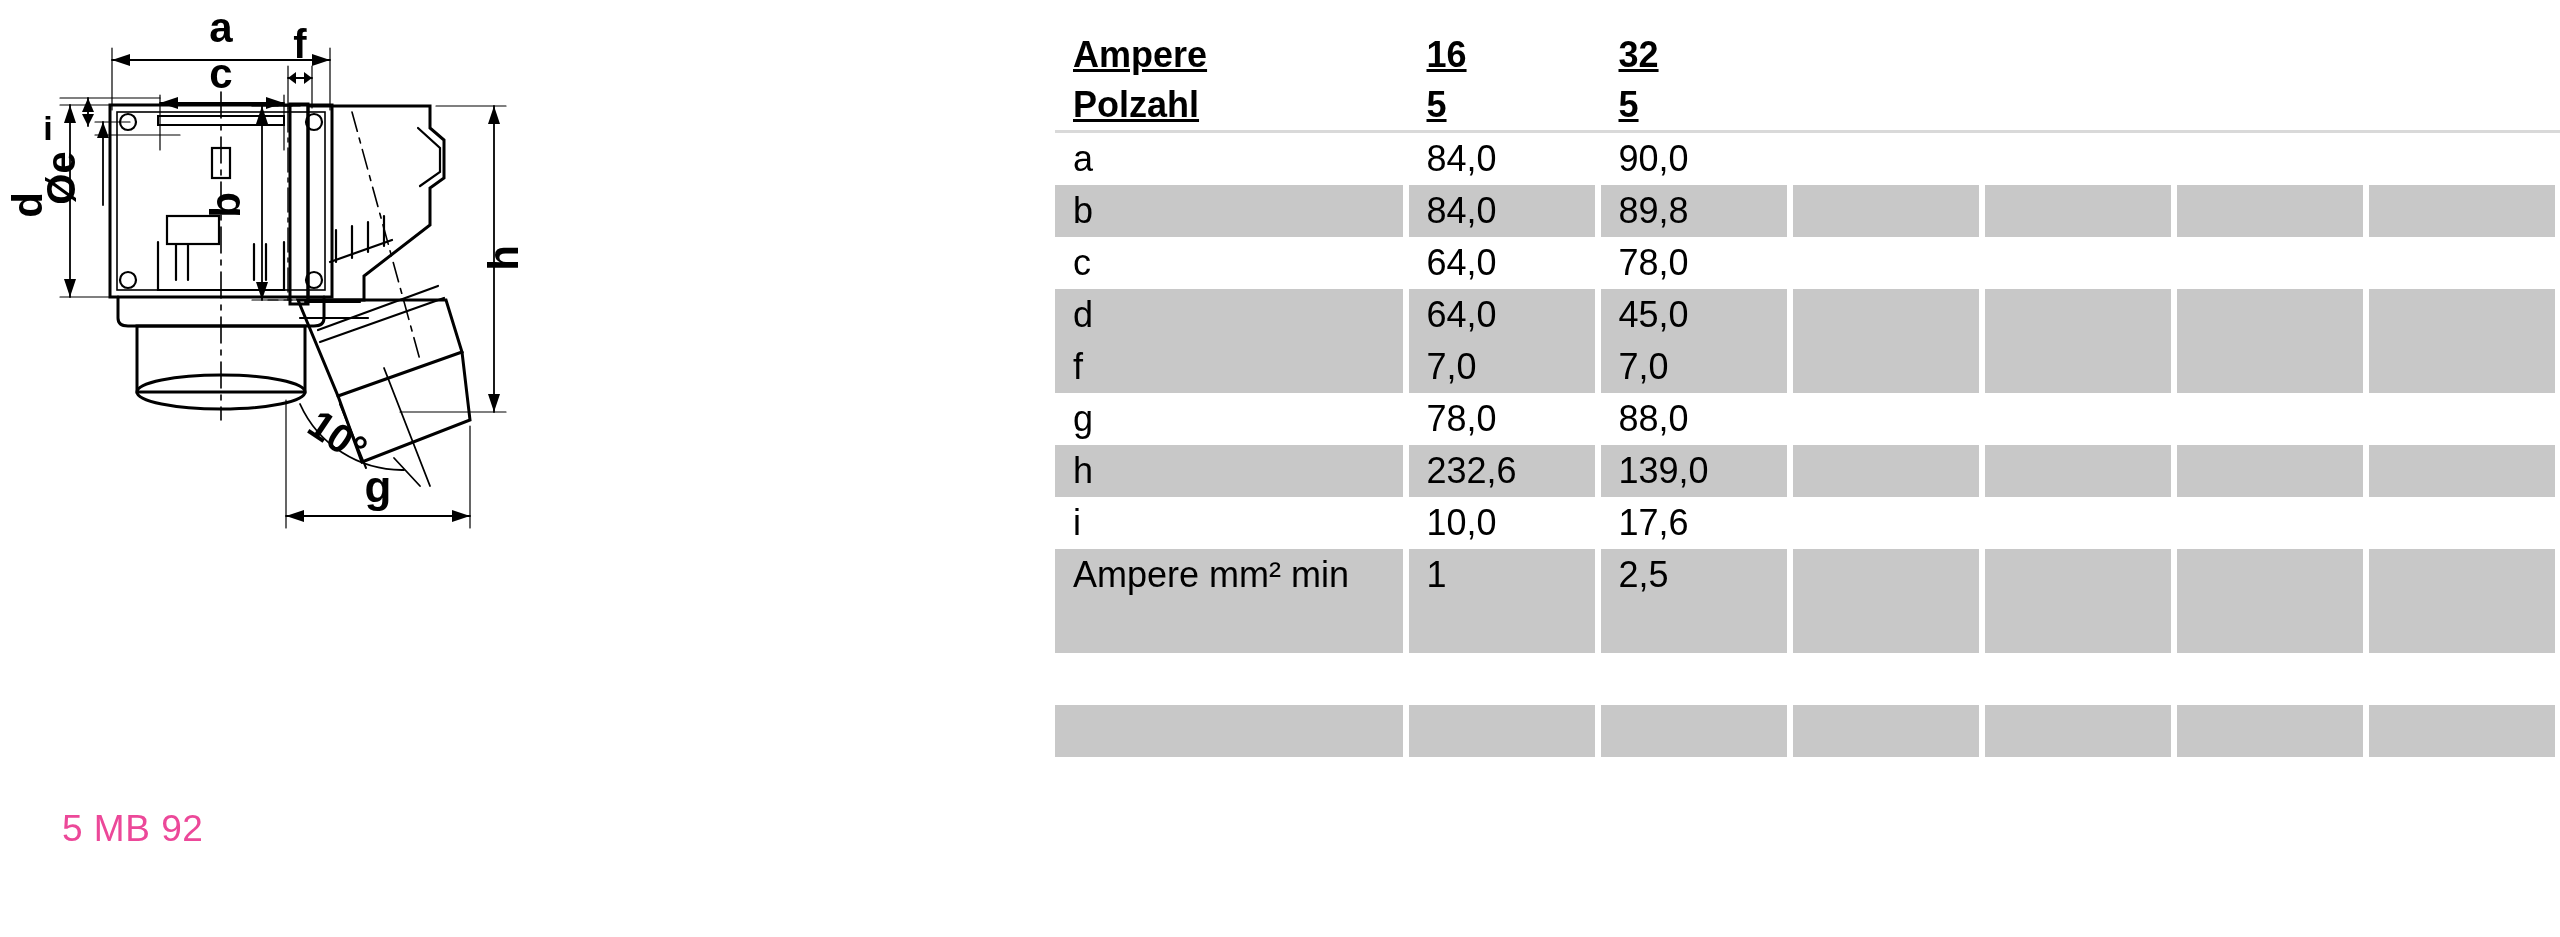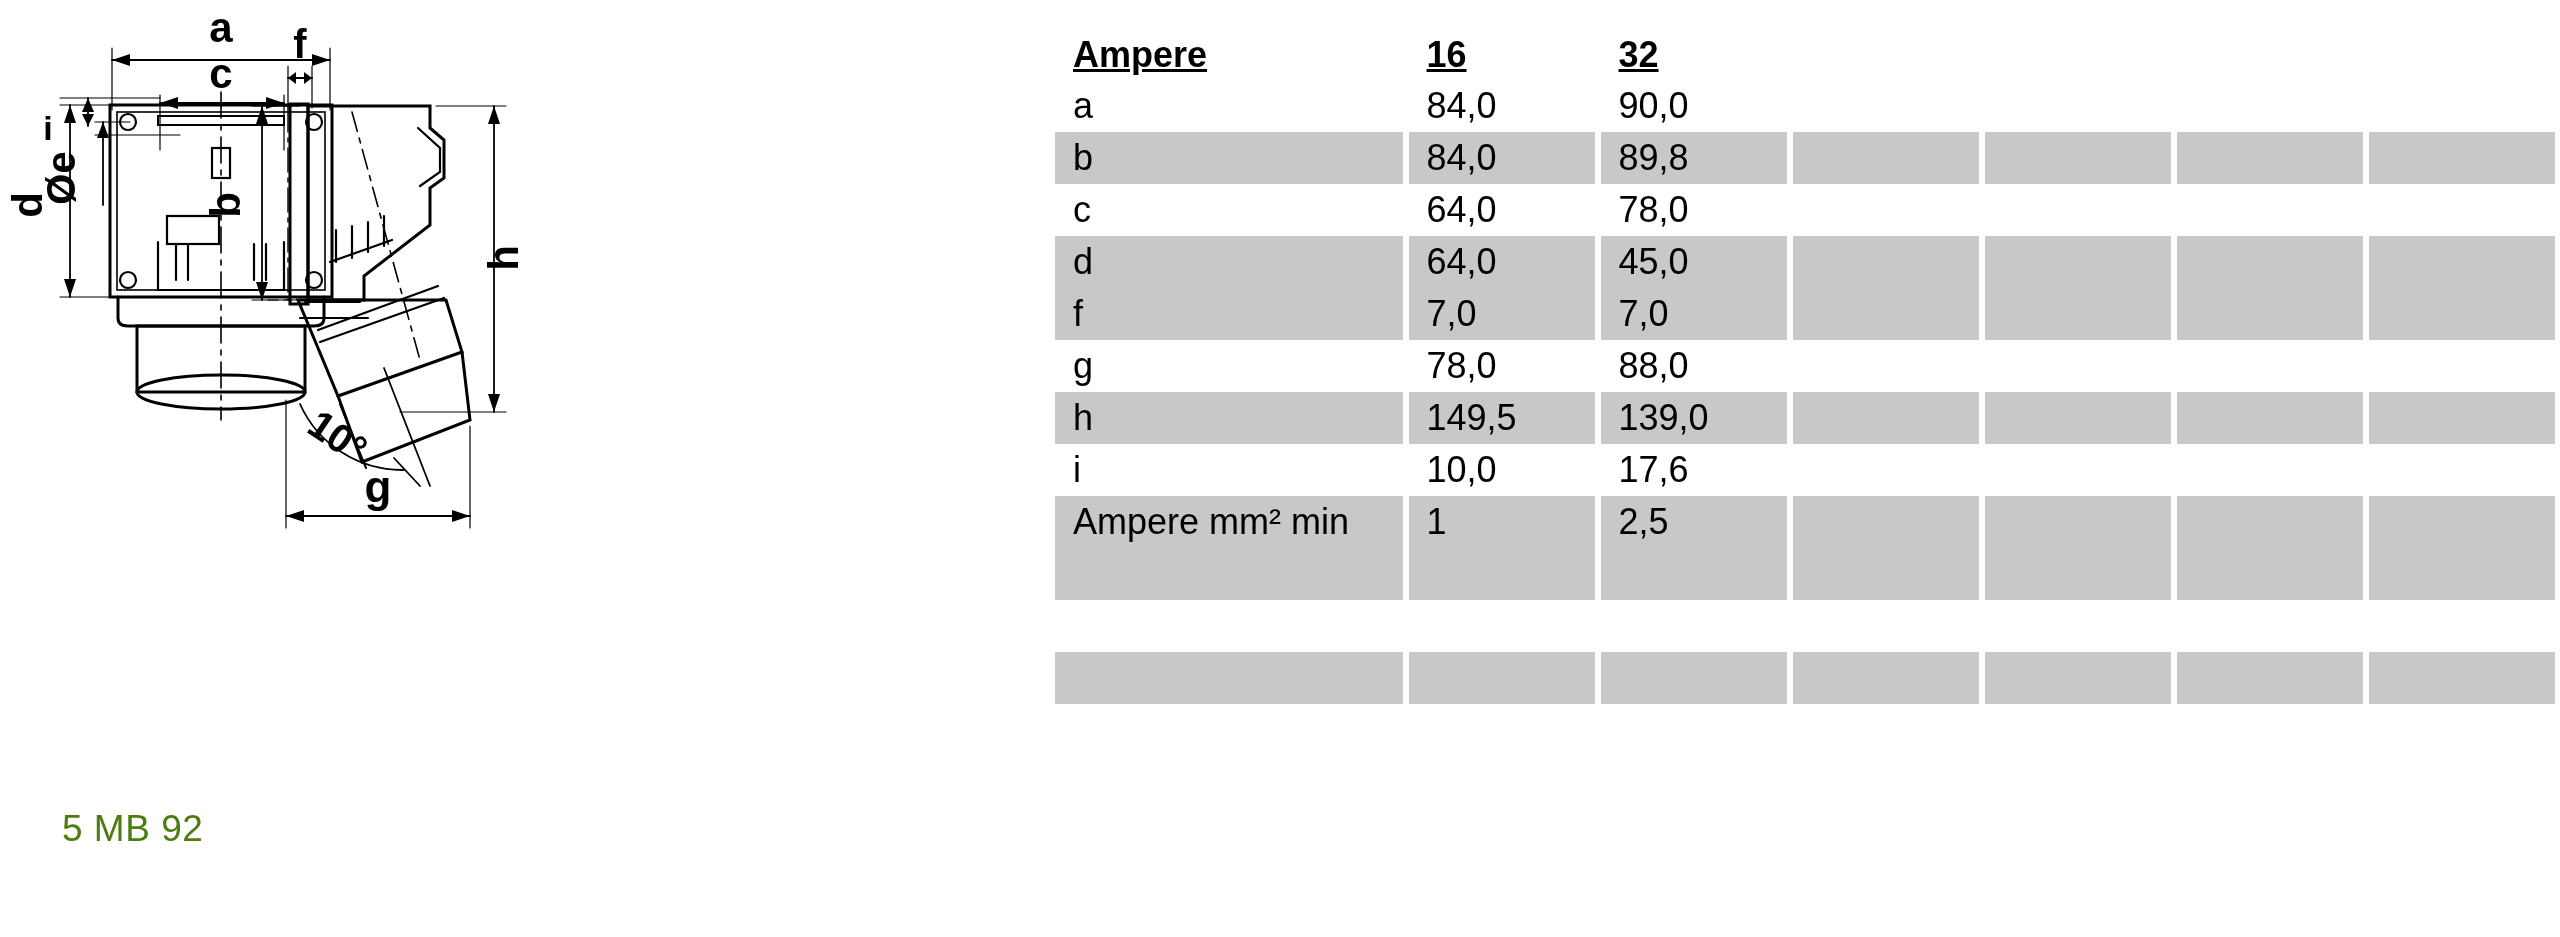--- a/index.html
+++ b/index.html
@@ -30,21 +30,21 @@
   }
   .drawing svg {
     display: block;
   }
   .part-code {
     position: absolute;
     left: 62px;
     top: 808px;
     font-size: 37px;
     letter-spacing: 0.5px;
-    color: #4d7c0f;
+    color: #ec4899;
   }
 
   
   .table-wrap {
     position: absolute;
     left: 1055px;
     top: 30px;
     width: 1500px;
     height: 900px;
   }
@@ -222,20 +222,29 @@
       <tbody>
         <tr class="head">
           <td>Ampere</td>
           <td>16</td>
           <td>32</td>
           <td class="pad"></td>
           <td class="pad"></td>
           <td class="pad"></td>
           <td class="pad"></td>
         </tr>
+        <tr class="head second">
+          <td>Polzahl</td>
+          <td>5</td>
+          <td>5</td>
+          <td class="pad"></td>
+          <td class="pad"></td>
+          <td class="pad"></td>
+          <td class="pad"></td>
+        </tr>
 
         <tr>
           <td>a</td>
           <td>84,0</td>
           <td>90,0</td>
           <td class="pad"></td>
           <td class="pad"></td>
           <td class="pad"></td>
           <td class="pad"></td>
         </tr>
@@ -279,21 +288,21 @@
           <td>g</td>
           <td>78,0</td>
           <td>88,0</td>
           <td class="pad"></td>
           <td class="pad"></td>
           <td class="pad"></td>
           <td class="pad"></td>
         </tr>
         <tr class="shade">
           <td>h</td>
-          <td>149,5</td>
+          <td>232,6</td>
           <td>139,0</td>
           <td class="pad"></td>
           <td class="pad"></td>
           <td class="pad"></td>
           <td class="pad"></td>
         </tr>
         <tr>
           <td>i</td>
           <td>10,0</td>
           <td>17,6</td>

